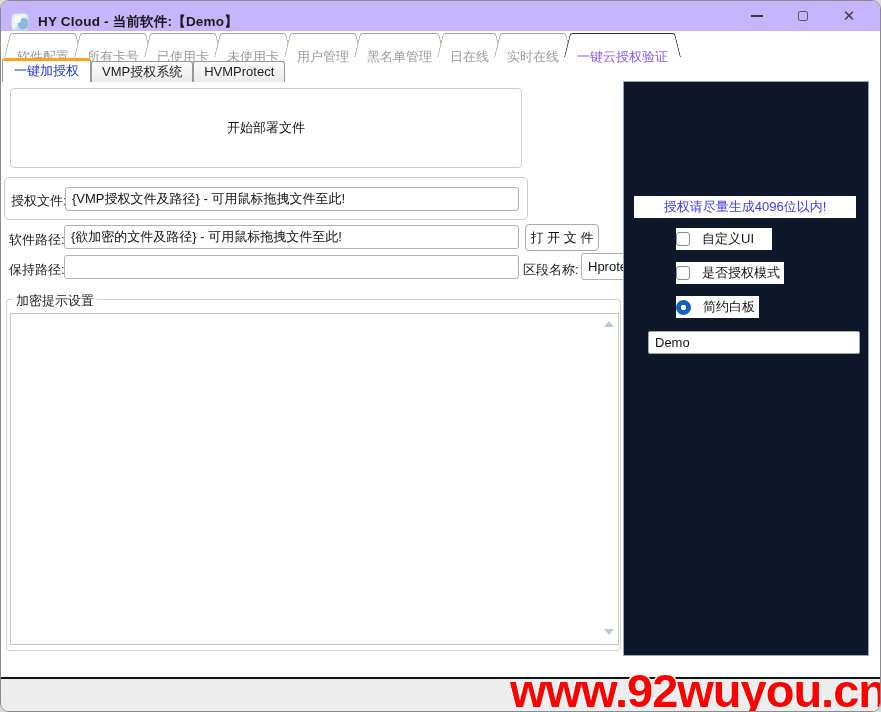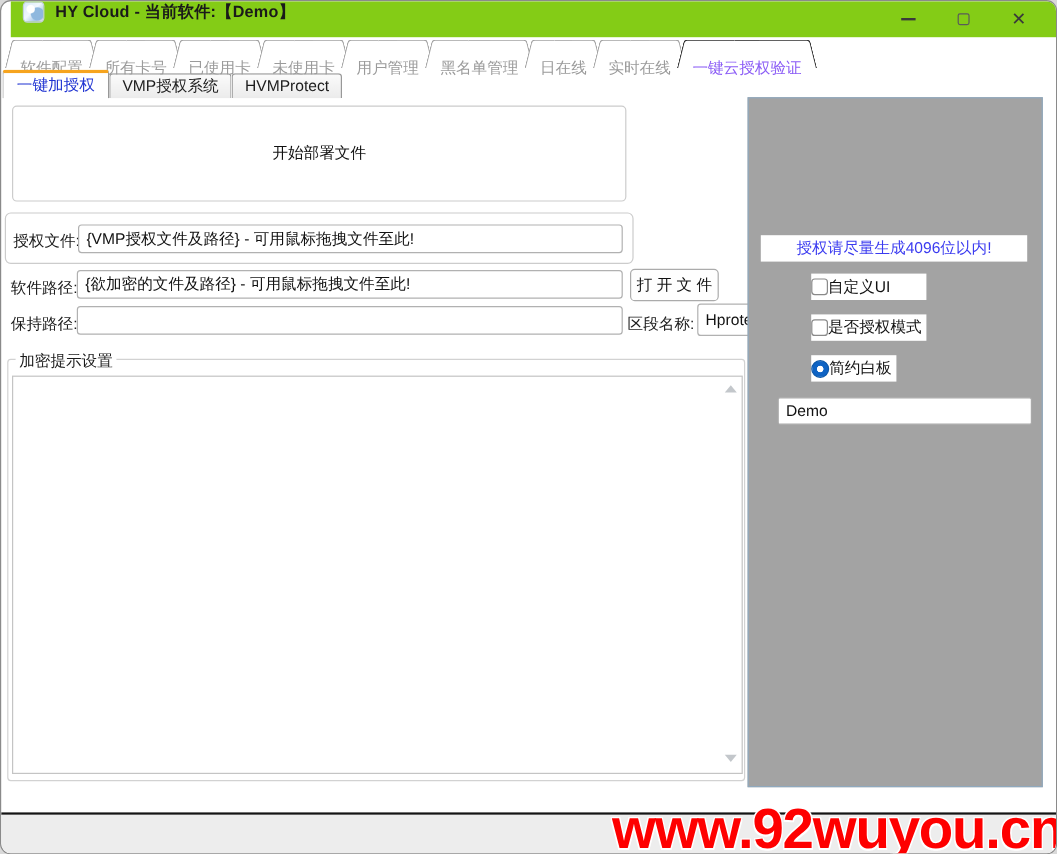--- a/index.html
+++ b/index.html
@@ -3,21 +3,21 @@
 <meta charset="utf-8">
 <style>
   * { margin:0; padding:0; box-sizing:border-box; }
   html,body { width:881px; height:712px; background:#d9d9d9; font-family:"Liberation Sans","DejaVu Sans",sans-serif; }
   .window {
     position:absolute; left:0; top:0; width:881px; height:712px;
     background:#ffffff; border:1px solid #8a8a8a; border-radius:9px;
     overflow:hidden;
   }
   
-  .titlebar { position:absolute; left:0; top:0; right:0; height:30px; display:flex; align-items:flex-start; background:#84cc16;margin-left:8px; }
+  .titlebar { position:absolute; left:0; top:0; right:0; height:30px; display:flex; align-items:flex-end; background:#c4b5fd; }
   .app-icon { width:18px; height:18px; margin-left:10px; border-radius:4px;
     background:
       radial-gradient(circle at 35% 35%, #ffffff 0 3px, rgba(255,255,255,0) 4px),
       radial-gradient(circle at 70% 60%, #8fb8de 0 5px, rgba(255,255,255,0) 6px),
       linear-gradient(135deg,#d7e8f7 0%,#f0f7fd 45%,#a9c9e8 75%,#e8dbe6 100%);
     border:1px solid #c4d2de; }
   .title { margin-left:9px; font-size:13.5px; font-weight:bold; color:#1a1a1a; letter-spacing:0.2px; }
   .wcontrols { margin-left:auto; display:flex; height:30px; margin-right:8px; }
   .wc { width:46px; height:30px; display:flex; align-items:center; justify-content:center; color:#3a3a3a; font-size:13px; }
   .wc-min-glyph { display:block; width:12px; height:2px; background:#3a3a3a; }
@@ -73,24 +73,24 @@
   .bigtext-wrap { position:absolute; left:9px; top:312px; width:609px; height:332px; }
   .bigtext { width:100%; height:100%; border:1px solid #c4c4c4; background:#fff; resize:none;
     outline:none; font-family:inherit; font-size:13px; overflow:hidden; }
   .scroll-arrow { position:absolute; right:5px; width:0; height:0; border-left:5px solid transparent;
     border-right:5px solid transparent; }
   .scroll-up { top:8px; border-bottom:6px solid #c3c7cb; }
   .scroll-down { bottom:10px; border-top:6px solid #c3c7cb; }
 
   
   .side-panel { position:absolute; left:622px; top:80px; width:246px; height:575px;
-    border:1px solid #8fa8bd; background:#a3a3a3; }
+    border:1px solid #8fa8bd; background:#0f172a; }
   .notice { position:absolute; left:10px; right:12px; top:114px; text-align:center;
     background:#fff; color:#3b3bf0; font-size:13px; padding:2px 0; }
-  .opt-row { position:absolute; display:flex; align-items:center; gap:0; background:#fff;
+  .opt-row { position:absolute; display:flex; align-items:center; gap:12px; background:#fff;
     padding:2px 4px 2px 0; font-size:13px; color:#111; }
   .opt-row .opt-label { white-space:nowrap; }
   .cb-box { width:14px; height:14px; border:1px solid #8a8a8a; border-radius:3px; background:#fff; flex:0 0 auto; }
   .radio-dot { width:15px; height:15px; border-radius:50%; border:1px solid #0b57a8; flex:0 0 auto;
     background:radial-gradient(circle at center, #ffffff 0 2.5px, #0e63c4 3px); }
   .row-customui { left:52px; top:146px; width:96px; }
   .row-authmode { left:52px; top:180px; }
   .row-simpleboard { left:52px; top:214px; }
   .inp-demo { left:24px; top:249px; width:212px; height:23px; border:1px solid #a9a9a9; border-radius:2px; }
 

